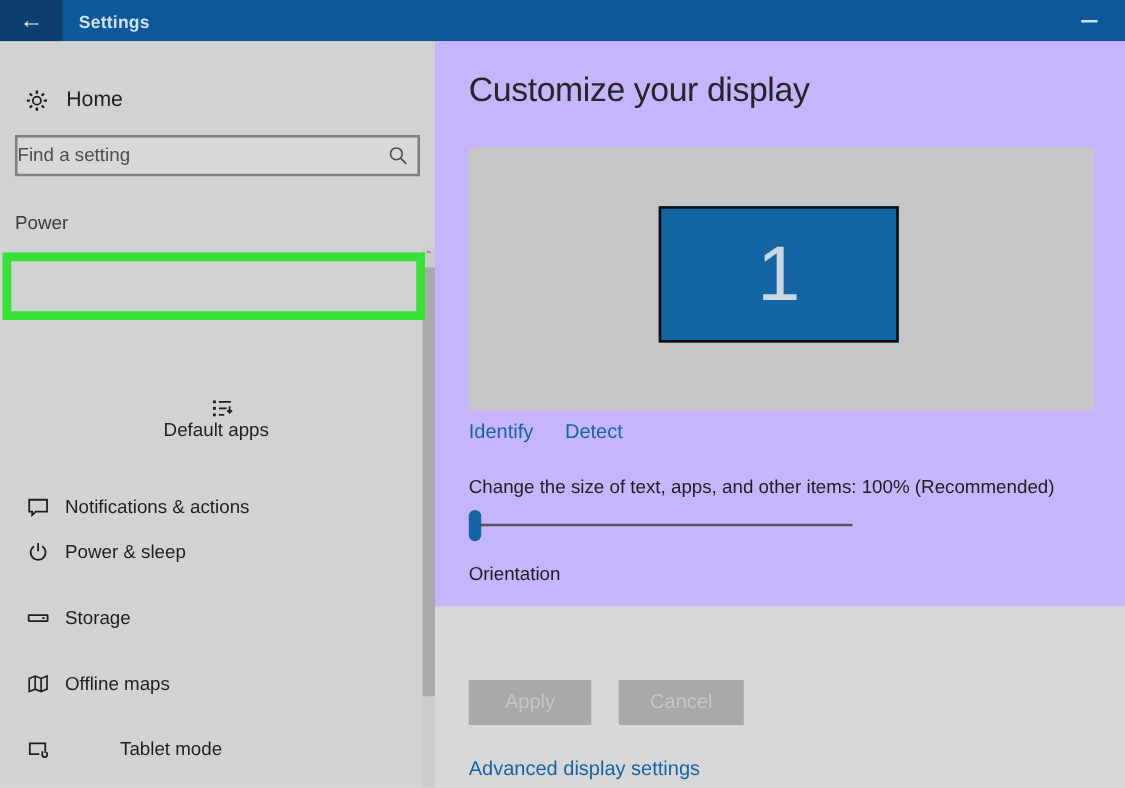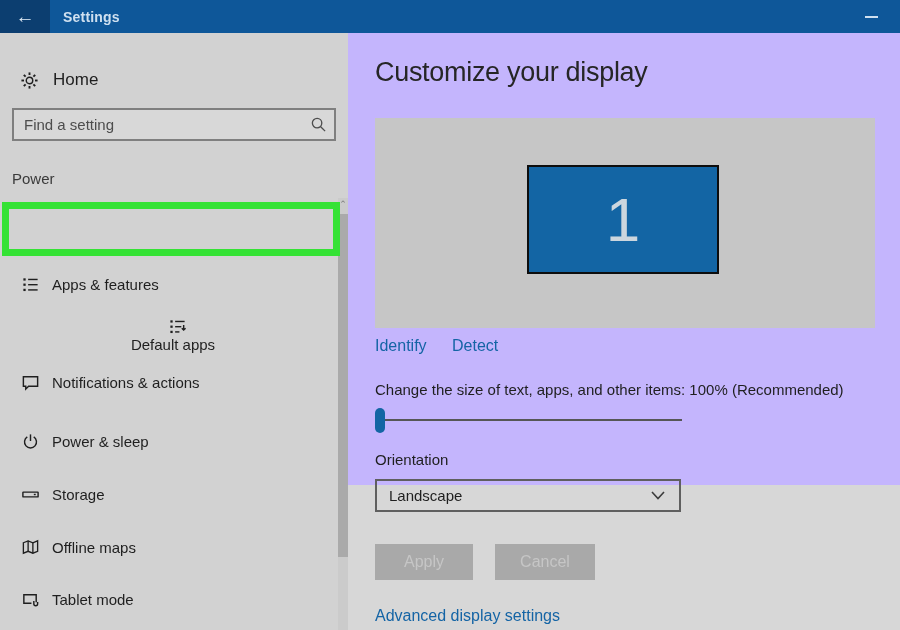--- a/index.html
+++ b/index.html
@@ -18,21 +18,21 @@
 
   
   .sidebar { position:absolute; left:0; top:33px; width:348px; height:597px; background:#d2d2d2; }
   .home-row { position:absolute; left:0; top:27px; width:330px; height:40px; display:flex; align-items:center; cursor:default; }
   .home-row .nav-icon { margin-left:20px; }
   .home-row .nav-label { margin-left:14px; font-size:17px; color:#1f1f1f; }
 
   .search-box { position:absolute; left:12px; top:75px; width:324px; height:33px;
                 border:2px solid #7f7f7f; background:#d8d8d8; display:flex; align-items:center; }
   .search-box input { flex:1; border:none; outline:none; background:transparent; font-family:"Liberation Sans",sans-serif;
-                      font-size:15px; color:#333; padding-left:10px; }
+                      font-size:15px; color:#333; }
   .search-box input::placeholder { color:#4d4d4d; opacity:1; }
   .search-icon-wrap { width:32px; display:flex; justify-content:center; }
 
   .section-label { position:absolute; left:12px; top:137px; font-size:15px; color:#3a3a3a; }
 
   .nav-item { position:absolute; left:0; width:334px; height:40px; display:flex; align-items:center; cursor:default; }
   .nav-item .nav-icon { margin-left:20px; width:20px; display:flex; justify-content:center; }
   .nav-item .nav-label { margin-left:12px; font-size:15px; color:#1f1f1f; }
   .nav-item.selected { left:9px; width:322px; background:#e6e6e6; }
   .nav-item.selected .nav-label { color:#1464a5; }
@@ -122,50 +122,37 @@
           <circle cx="7.5" cy="7.5" r="5"></circle>
             <line x1="11.3" y1="11.3" x2="16" y2="16"></line>
         </svg>
       </span>
     </div>
 
     <div class="section-label">Power</div>
 
     <div class="green-box"></div>
 
-    <div class="nav-item" style="top:231px;">
-      <span class="nav-icon">
-        <svg width="19" height="19" viewBox="0 0 20 20" fill="none" stroke="#1f1f1f" stroke-width="1.5">
-          <rect x="2.5" y="3.5" width="2.4" height="2.4" fill="#1f1f1f" stroke="none"></rect>
-          <rect x="2.5" y="9" width="2.4" height="2.4" fill="#1f1f1f" stroke="none"></rect>
-          <rect x="2.5" y="14.5" width="2.4" height="2.4" fill="#1f1f1f" stroke="none"></rect>
-          <line x1="7.5" y1="4.7" x2="17.5" y2="4.7"></line>
-          <line x1="7.5" y1="10.2" x2="17.5" y2="10.2"></line>
-          <line x1="7.5" y1="15.7" x2="17.5" y2="15.7"></line>
-        </svg>
-      </span>
-      <span class="nav-label">Apps &amp; features</span>
-    </div>
 
     <div class="nav-item" style="top:284px;flex-direction:column;">
       <span class="nav-icon">
         <svg width="19" height="19" viewBox="0 0 20 20" fill="none" stroke="#1f1f1f" stroke-width="1.5">
           <rect x="2.5" y="3.5" width="2.4" height="2.4" fill="#1f1f1f" stroke="none"></rect>
           <rect x="2.5" y="9" width="2.4" height="2.4" fill="#1f1f1f" stroke="none"></rect>
           <rect x="2.5" y="14.5" width="2.4" height="2.4" fill="#1f1f1f" stroke="none"></rect>
           <line x1="7.5" y1="4.7" x2="17.5" y2="4.7"></line>
           <line x1="7.5" y1="10.2" x2="14" y2="10.2"></line>
           <line x1="7.5" y1="15.7" x2="12" y2="15.7"></line>
           <path d="M16.5 8.5 v5 M14.5 11.8 l2 2 2-2"></path>
         </svg>
       </span>
       <span class="nav-label">Default apps</span>
     </div>
 
-    <div class="nav-item" style="top:329px;">
+    <div class="nav-item" style="top:352px;">
       <span class="nav-icon">
         <svg width="19" height="19" viewBox="0 0 20 20" fill="none" stroke="#1f1f1f" stroke-width="1.5">
           <path d="M2.5 4 h15 v10 h-9.5 l-3 3 v-3 h-2.5 z"></path>
         </svg>
       </span>
       <span class="nav-label">Notifications &amp; actions</span>
     </div>
 
     <div class="nav-item" style="top:388px;">
       <span class="nav-icon">
@@ -191,21 +178,21 @@
       <span class="nav-icon">
         <svg width="19" height="19" viewBox="0 0 20 20" fill="none" stroke="#1f1f1f" stroke-width="1.4">
           <path d="M2.5 5 l5-2 5 2 5-2 v11 l-5 2-5-2-5 2 z"></path>
           <line x1="7.5" y1="3" x2="7.5" y2="14"></line>
           <line x1="12.5" y1="5" x2="12.5" y2="16"></line>
         </svg>
       </span>
       <span class="nav-label">Offline maps</span>
     </div>
 
-    <div class="nav-item" style="top:546px;">
+    <div class="nav-item" style="top:546px;gap:44px;">
       <span class="nav-icon">
         <svg width="19" height="19" viewBox="0 0 20 20" fill="none" stroke="#1f1f1f" stroke-width="1.5">
           <path d="M16 13 v-8 h-13 v9 h8"></path>
           <path d="M13.5 11.5 v3 M13.5 14.5 a2 2 0 0 0 4 0 v-2"></path>
         </svg>
       </span>
       <span class="nav-label">Tablet mode</span>
     </div>
 
     <div class="sb-scroll">
@@ -228,28 +215,20 @@
 
     <div class="size-label">Change the size of text, apps, and other items: 100% (Recommended)</div>
 
     <div class="slider">
       <div class="slider-track"></div>
       <div class="slider-thumb"></div>
     </div>
 
     <div class="orientation-label">Orientation</div>
 
-    <div class="dropdown">
-      <span class="dropdown-value">Landscape</span>
-      <span class="dropdown-chevron">
-        <svg width="14" height="9" viewBox="0 0 14 9" fill="none" stroke="#3c3c3c" stroke-width="1.6">
-          <polyline points="1,1 7,7.5 13,1"></polyline>
-        </svg>
-      </span>
-    </div>
 
     <div class="btn cancel-btn">Cancel</div>
     <div class="btn apply-btn">Apply</div>
 
     <a class="link advanced-link">Advanced display settings</a>
   </div>
 
 </div>
 
 </body></html>

